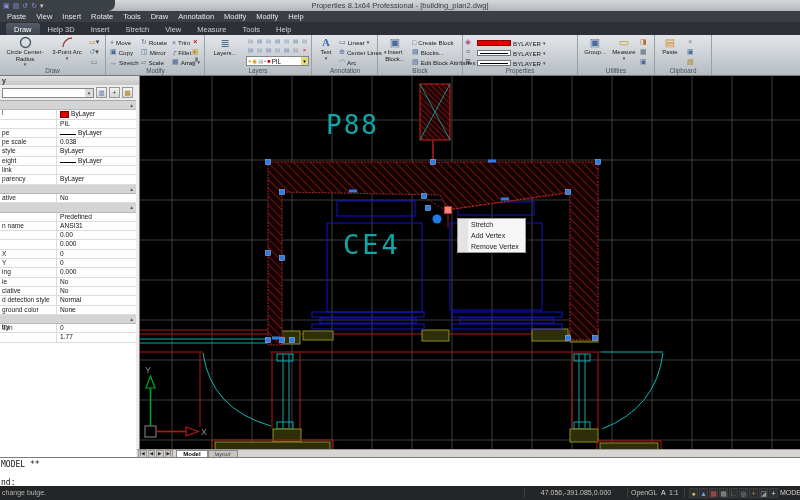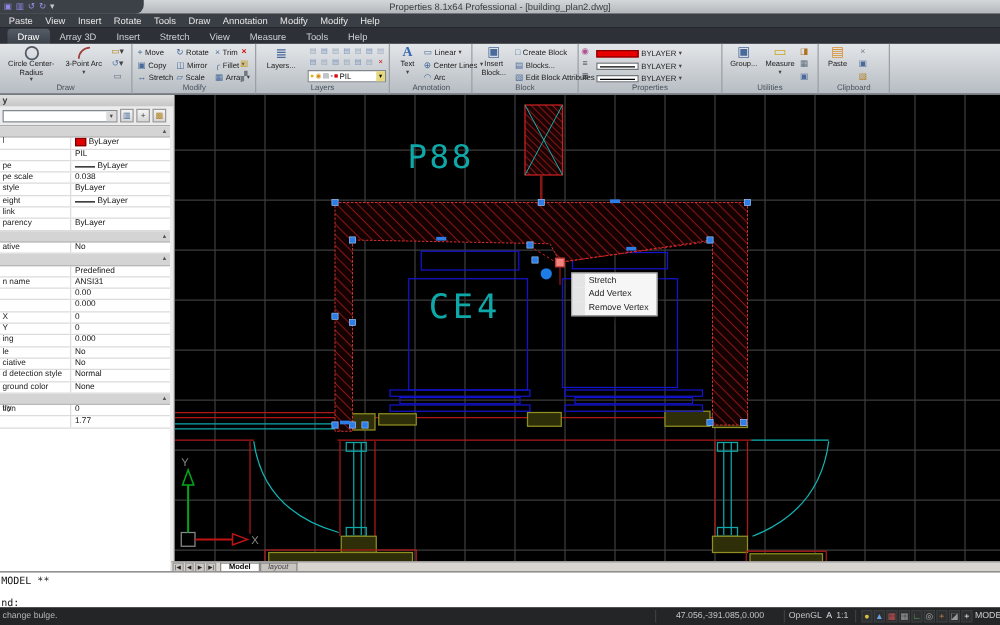--- a/index.html
+++ b/index.html
@@ -105,21 +105,21 @@
       <span class="menuitem">Tools</span>
       <span class="menuitem">Draw</span>
       <span class="menuitem">Annotation</span>
       <span class="menuitem">Modify</span>
       <span class="menuitem">Modify</span>
       <span class="menuitem">Help</span>
     </div>
 
   <div id="ribbontabs">
       <span class="rtab active">Draw</span>
-      <span class="rtab">Array 3D</span>
+      <span class="rtab">Help 3D</span>
       <span class="rtab">Insert</span>
       <span class="rtab">Stretch</span>
       <span class="rtab">View</span>
       <span class="rtab">Measure</span>
       <span class="rtab">Tools</span>
       <span class="rtab">Help</span>
     </div>
 
   <div id="ribbon">
 

